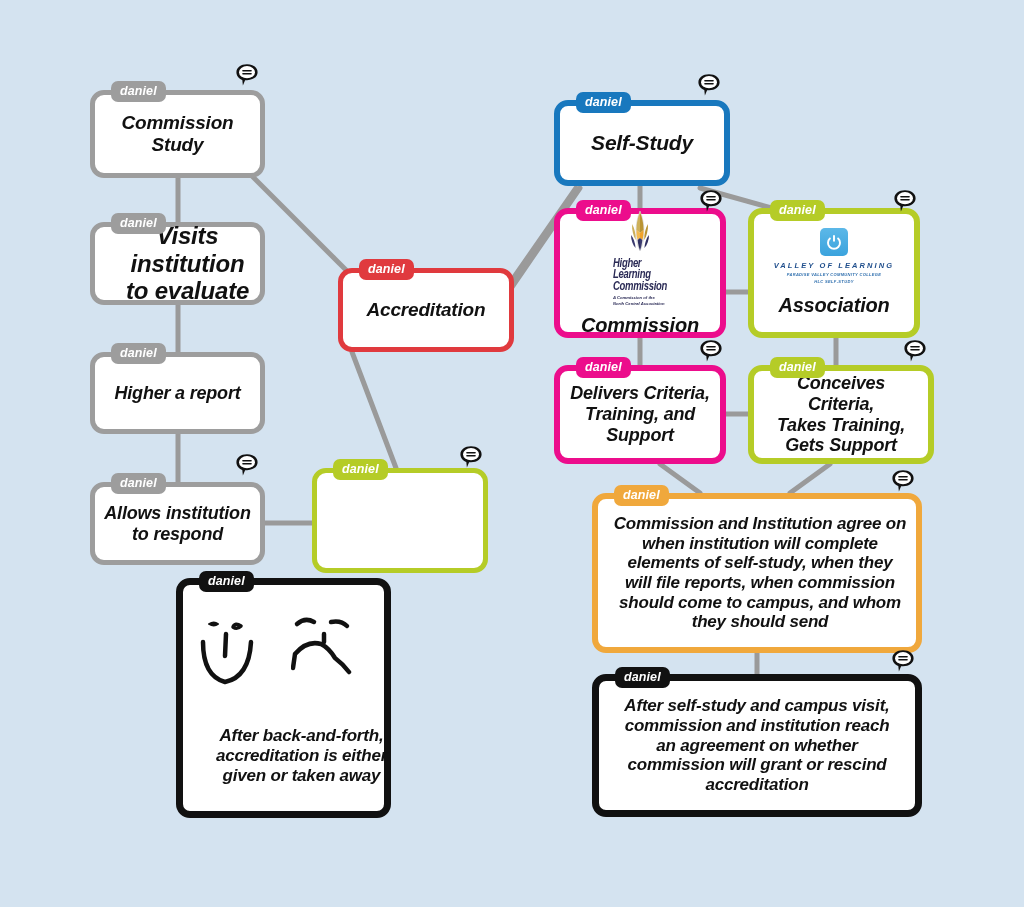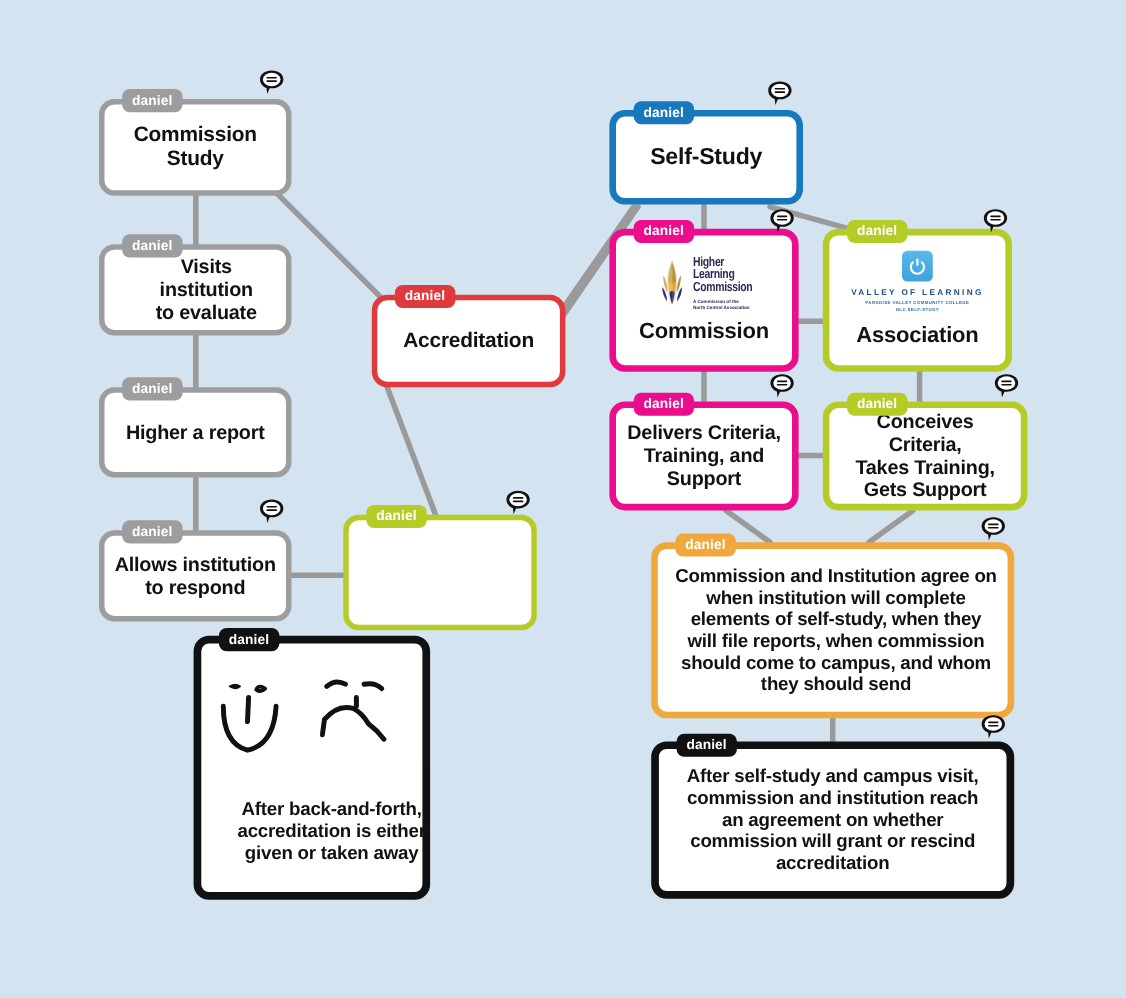--- a/index.html
+++ b/index.html
@@ -11,20 +11,21 @@
     width: 1024px;
     height: 907px;
     background: #d4e3f0;
     font-family: "Liberation Sans", sans-serif;
     overflow: hidden;
   }
   #canvas {
     position: relative;
     width: 1024px;
     height: 859px;
+    font-style: italic;
   }
   #edges {
     position: absolute;
     left: 0;
     top: 0;
     width: 1024px;
     height: 907px;
     pointer-events: none;
     z-index: 1;
   }
@@ -66,20 +67,21 @@
     white-space: nowrap;
   }
   .bubble {
     position: absolute;
     width: 26px;
     height: 26px;
     z-index: 6;
   }
   .logo-hlc {
     display: flex;
+    flex-direction: column;
     align-items: center;
     justify-content: center;
     gap: 4px;
     margin-bottom: 8px;
   }
   .hlc-mark {
     width: 30px;
     height: 44px;
   }
   .hlc-words {
@@ -171,21 +173,21 @@
         <div class="node-text" style="font-size: 19px;">Commission<br>Study</div>
       </div>
       <div class="bubble" style="left: 234px; top: 62px;"><svg viewBox="0 0 26 26" width="26" height="26">
           <path d="M13 2.2 C19.2 2.2 23.6 5.6 23.6 10.2 C23.6 14.8 19.2 18.2 13 18.2 L11.1 18.2 L8.9 23.4 L8.3 18.0 C5.0 16.8 2.4 13.9 2.4 10.2 C2.4 5.6 6.8 2.2 13 2.2 Z" fill="#111111"></path>
           <ellipse cx="13" cy="10.2" rx="8.0" ry="6.1" fill="#ffffff"></ellipse>
           <rect x="8.2" y="7.9" width="9.6" height="1.5" rx="0.7" fill="#111111"></rect>
           <rect x="8.2" y="11.0" width="9.6" height="1.5" rx="0.7" fill="#111111"></rect>
         </svg></div>
       <div class="node" style="left: 90px; top: 222px; width: 175px; height: 83px; border-width: 5px; border-color: rgb(157, 157, 157);">
         <span class="tag" style="background: rgb(157, 157, 157);">daniel</span>
-        <div class="node-text" style="font-size: 18px; padding-left: 28px;">Visits institution<br>to evaluate</div>
+        <div class="node-text" style="font-size: 24px; padding-left: 28px;">Visits institution<br>to evaluate</div>
       </div>
       <div class="node" style="left: 90px; top: 352px; width: 175px; height: 82px; border-width: 5px; border-color: rgb(157, 157, 157);">
         <span class="tag" style="background: rgb(157, 157, 157);">daniel</span>
         <div class="node-text" style="font-size: 18px;">Higher a report</div>
       </div>
       <div class="node" style="left: 90px; top: 482px; width: 175px; height: 83px; border-width: 5px; border-color: rgb(157, 157, 157);">
         <span class="tag" style="background: rgb(157, 157, 157);">daniel</span>
         <div class="node-text" style="font-size: 18px;">Allows institution<br>to respond</div>
       </div>
       <div class="bubble" style="left: 234px; top: 452px;"><svg viewBox="0 0 26 26" width="26" height="26">

